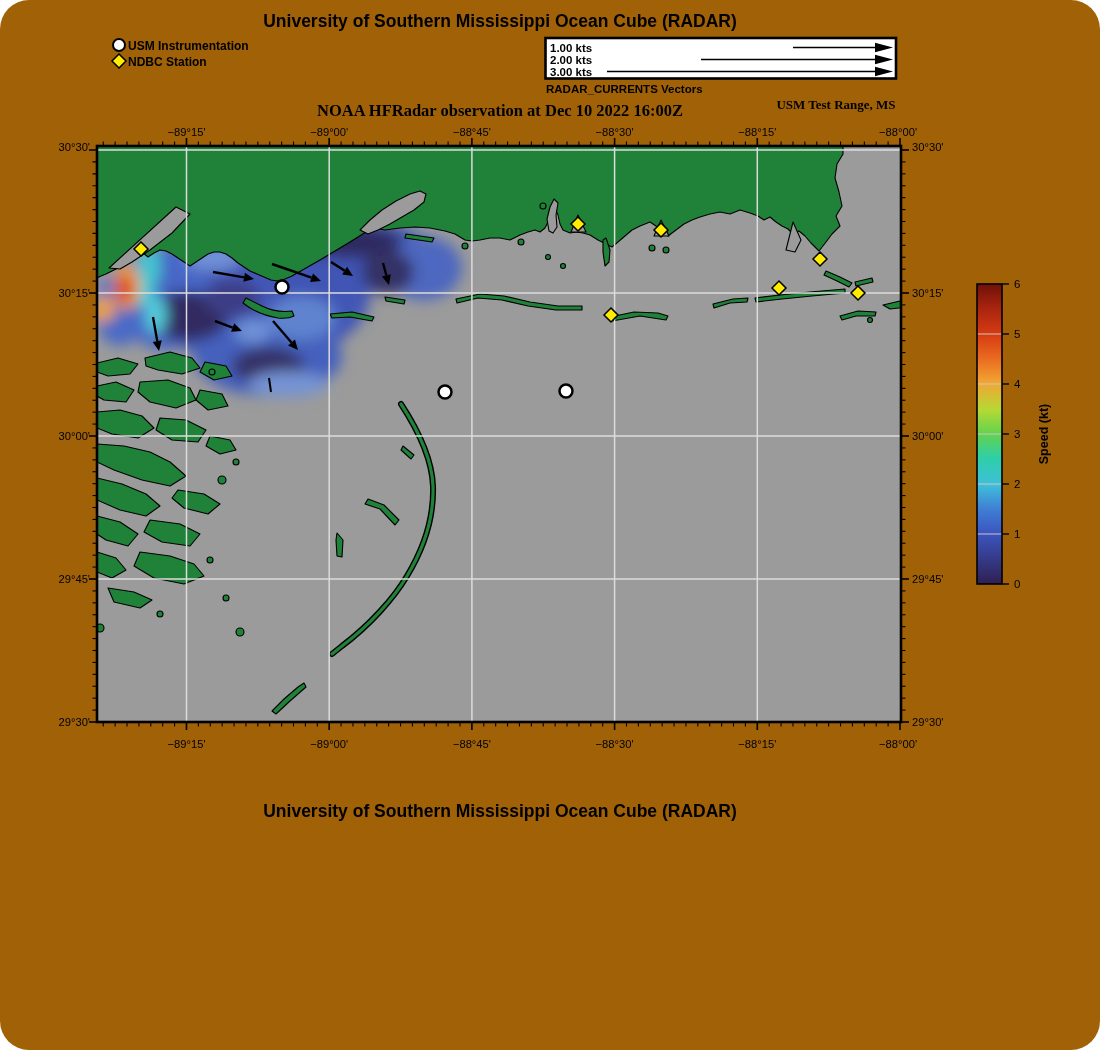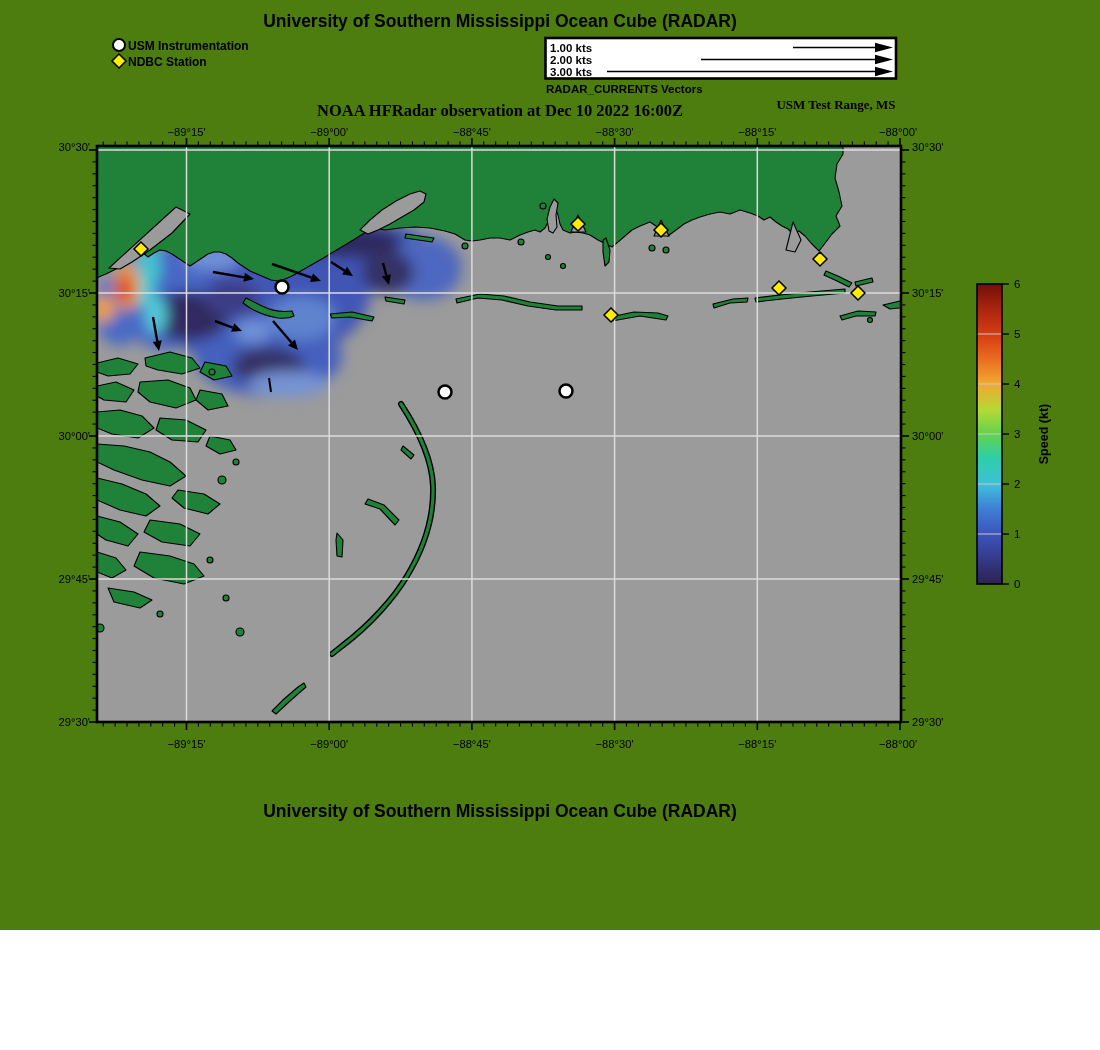--- a/index.html
+++ b/index.html
@@ -1,17 +1,17 @@
 <!DOCTYPE html>
 <html><head>
 <meta charset="utf-8">
 <style>
   html,body{margin:0;padding:0;background:#ffffff;}
-  #page{position:relative;width:1100px;height:930px;background:#4d7c0f;overflow:hidden;
-        font-family:"Liberation Sans", sans-serif;}
+  #page{position:relative;width:1100px;height:1050px;background:#a16207;overflow:hidden;
+        font-family:"Liberation Sans", sans-serif;border-radius:29px;}
   svg{position:absolute;left:0;top:0;}
   text{fill:#000;}
   .t-title{font-family:"Liberation Sans",sans-serif;font-size:17.5px;font-weight:bold;}
   .t-leg{font-family:"Liberation Sans",sans-serif;font-size:12px;font-weight:bold;}
   .t-kts{font-family:"Liberation Sans",sans-serif;font-size:11.5px;font-weight:bold;}
   .t-cap{font-family:"Liberation Sans",sans-serif;font-size:11.5px;font-weight:bold;}
   .t-sub{font-family:"Liberation Serif",serif;font-size:16.5px;font-weight:bold;}
   .t-range{font-family:"Liberation Serif",serif;font-size:13px;font-weight:bold;}
   .t-tick{font-family:"Liberation Sans",sans-serif;font-size:11.2px;}
   .t-cbar{font-family:"Liberation Sans",sans-serif;font-size:11.5px;}

